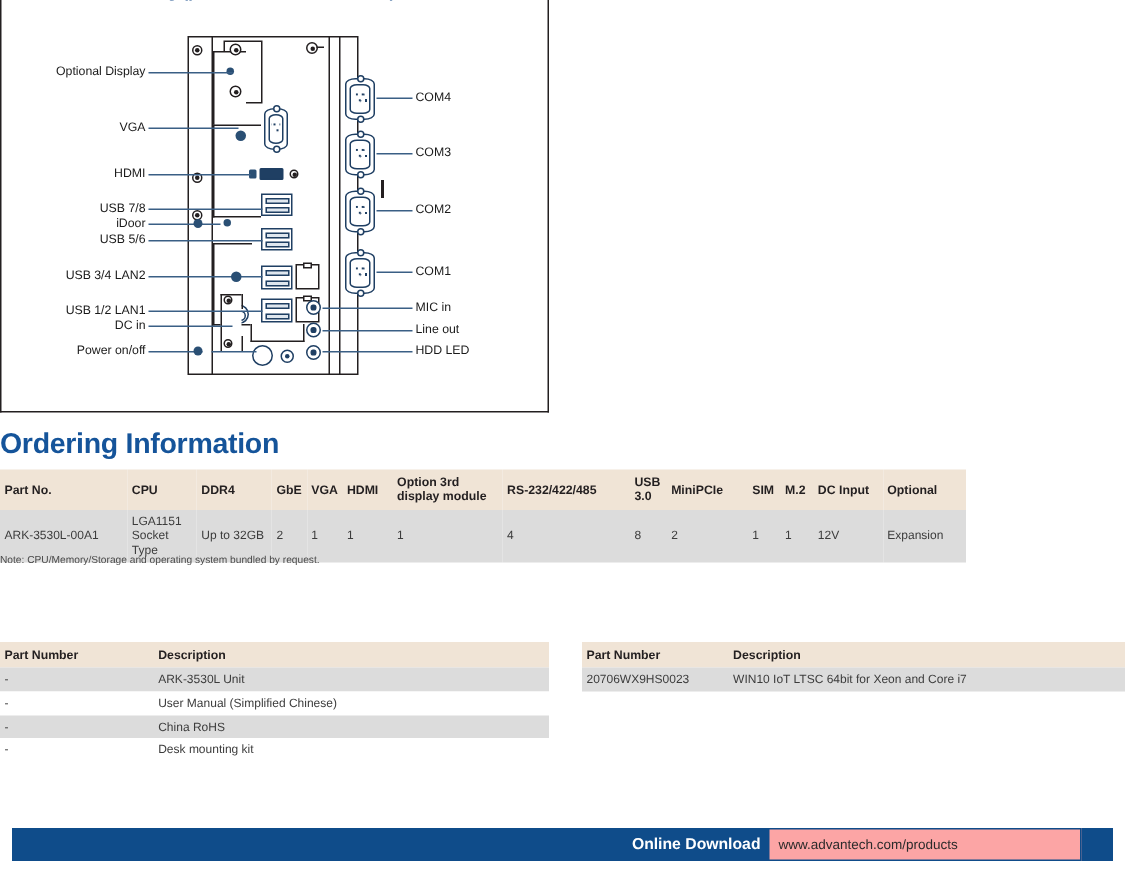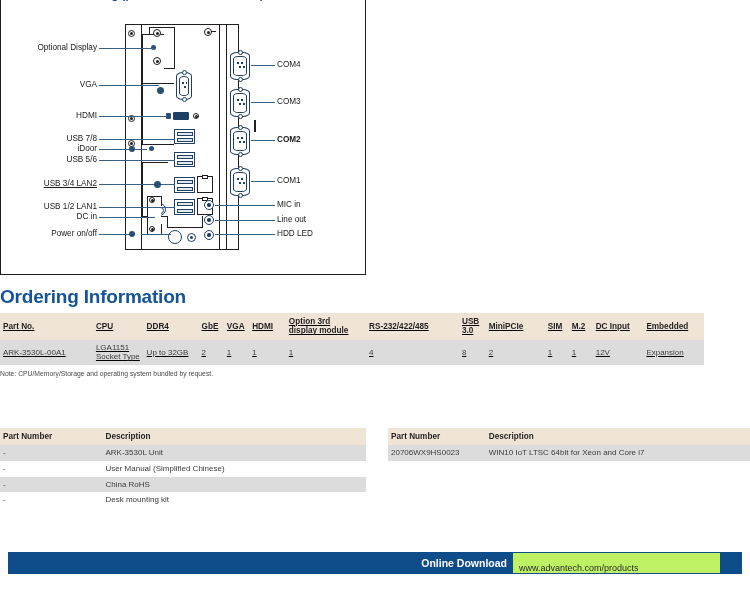--- a/index.html
+++ b/index.html
@@ -157,21 +157,21 @@
   .tbl td {
     font-size:8px;
     color:#3c3c3c;
     padding:3px 3px;
     vertical-align:middle;
     line-height:1.2;
   }
   .tbl tr.alt td { background:#dcdcdc; }
   .tbl tr.plain td { background:#ffffff; }
 
-  #ordering-table { position:absolute; left:0; top:313px; width:704px;text-decoration:underline; }
+  #ordering-table { position:absolute; left:0; top:313px; width:644px; }
   #ordering-table td { background:#dcdcdc; }
   .note {
     position:absolute; left:0; top:370px;
     font-size:6.8px; color:#4a4a4a;
   }
 
   #packing-wrap { position:absolute; left:0; top:428px; width:366px; }
   #os-wrap { position:absolute; left:388px; top:428px; width:362px; }
 
   
@@ -179,22 +179,22 @@
     position:absolute; left:8px; top:552px; width:734px; height:22px;
     background:#0f4c8a;
   }
   .footer-label{
     position:absolute; right:243px; top:557px;
     color:#ffffff; font-size:10.5px; font-weight:bold;
     white-space:nowrap;
   }
   .footer-url-box{
     position:absolute; left:512px; top:552px; width:209px; height:22px;
-    background:#bef264; border:1px solid #0f4c8a;
-    display:flex; align-items:flex-end; padding-left:6px;
+    background:#fca5a5; border:1px solid #0f4c8a;
+    display:flex; align-items:center; padding-left:6px;
   }
   .footer-url{
     font-size:9px; color:#2b2b2b; white-space:nowrap;
   }
   .top-rule{
     position:absolute; left:8px; top:541px; width:734px; height:1px;
     background:#ffffff;
   }
 </style>
 </head>
@@ -326,21 +326,21 @@
     <div class="leader" style="left:98px; top:139px; width:76px;"></div>
 
     <div class="lbl r" style="left:0px; top:145px; width:96px;">iDoor</div>
     <div class="leader" style="left:98px; top:149px; width:48px;"></div>
     <div class="dot" style="left:148px; top:146px; width:5px; height:5px;"></div>
     <div class="dot" style="left:128px; top:146px; width:6px; height:6px;"></div>
 
     <div class="lbl r" style="left:0px; top:156px; width:96px;">USB 5/6</div>
     <div class="leader" style="left:98px; top:160px; width:76px;"></div>
 
-    <div class="lbl r" style="left:0px; top:180px; width:96px;text-decoration:underline;">USB 3/4 LAN2</div>
+    <div class="lbl r" style="left:0px; top:180px; width:96px;">USB 3/4 LAN2</div>
     <div class="leader" style="left:98px; top:184px; width:76px;"></div>
     <div class="dot" style="left:153px; top:181px; width:7px; height:7px;"></div>
 
     <div class="lbl r" style="left:0px; top:203px; width:96px;">USB 1/2 LAN1</div>
     <div class="leader" style="left:98px; top:207px; width:76px;"></div>
 
     <div class="lbl r" style="left:0px; top:213px; width:96px;">DC in</div>
     <div class="leader" style="left:98px; top:217px; width:56px;"></div>
 
     <div class="lbl r" style="left:0px; top:230px; width:96px;">Power on/off</div>
@@ -348,21 +348,21 @@
     <div class="dot" style="left:128px; top:231px; width:6px; height:6px;"></div>
     <div class="leader" style="left:140px; top:234px; width:30px;"></div>
 
     <div class="leader" style="left:250px; top:65px; width:24px;"></div>
     <div class="lbl" style="left:276px; top:61px;">COM4</div>
 
     <div class="leader" style="left:250px; top:102px; width:24px;"></div>
     <div class="lbl" style="left:276px; top:98px;">COM3</div>
 
     <div class="leader" style="left:250px; top:140px; width:24px;"></div>
-    <div class="lbl" style="left:276px; top:136px;font-weight:bold;">COM2</div>
+    <div class="lbl" style="left:276px; top:136px;">COM2</div>
 
     <div class="leader" style="left:250px; top:181px; width:24px;"></div>
     <div class="lbl" style="left:276px; top:177px;">COM1</div>
 
     <div class="leader" style="left:214px; top:205px; width:60px;"></div>
     <div class="lbl" style="left:276px; top:201px;">MIC in</div>
 
     <div class="leader" style="left:214px; top:220px; width:60px;"></div>
     <div class="lbl" style="left:276px; top:216px;">Line out</div>
 
@@ -381,21 +381,21 @@
           <th style="width: 3.6%;">GbE</th>
           <th style="width: 3.6%;">VGA</th>
           <th style="width: 5.2%;">HDMI</th>
           <th style="width: 11.4%;">Option 3rd<br>display module</th>
           <th style="width: 13.2%;">RS-232/422/485</th>
           <th style="width: 3.8%;">USB<br>3.0</th>
           <th style="width: 8.4%;">MiniPCIe</th>
           <th style="width: 3.4%;">SIM</th>
           <th style="width: 3.4%; margin-left: 15px;">M.2</th>
           <th style="width: 7.2%;">DC Input</th>
-          <th style="width: 8.6%;">Embedded</th>
+          <th style="width: 8.6%;">Optional</th>
         </tr>
       </thead>
     <tbody id="ord-body">
         <tr>
           <td>ARK-3530L-00A1</td>
           <td>LGA1151<br>Socket Type</td>
           <td>Up to 32GB</td>
           <td>2</td>
           <td>1</td>
           <td>1</td>

